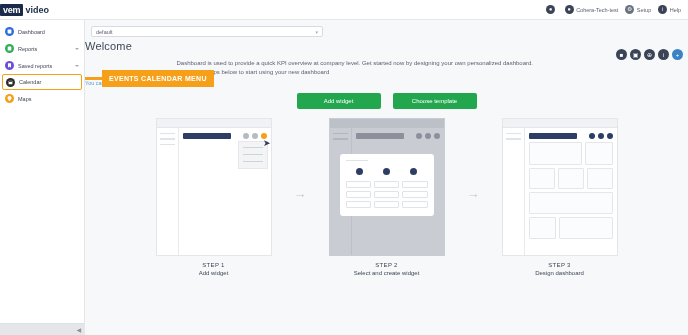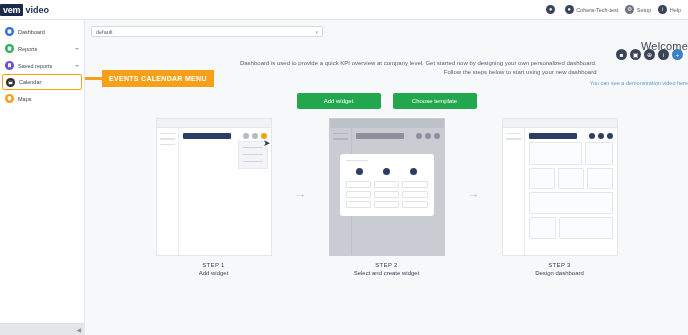--- a/index.html
+++ b/index.html
@@ -101,21 +101,21 @@
     position: absolute; right: 5px; top: 29px;
     display: flex; gap: 3px; align-items: center;
   }
   .wi {
     width: 11px; height: 11px; border-radius: 50%; background: #3b4456;
     display: flex; align-items: center; justify-content: center;
     color: #fff; font-size: 6px; line-height: 1;
   }
   .wi.blue { background: #3b82c4; }
 
-  .welcome { text-align: right; margin-top: 3px; }
+  .welcome { text-align: left; margin-top: 3px; }
   .welcome h1 {
     font-size: 11px; font-weight: normal; color: #3f4756;
     margin-bottom: 7px; letter-spacing: 0.2px;
   }
   .welcome p {
     font-size: 6px; color: #5a6173; line-height: 1.55;
     max-width: 420px; margin: 0 auto;
   }
   .welcome .vid-link {
     font-size: 5.5px; color: #5b9bd5; margin-top: 2px; display: block;

